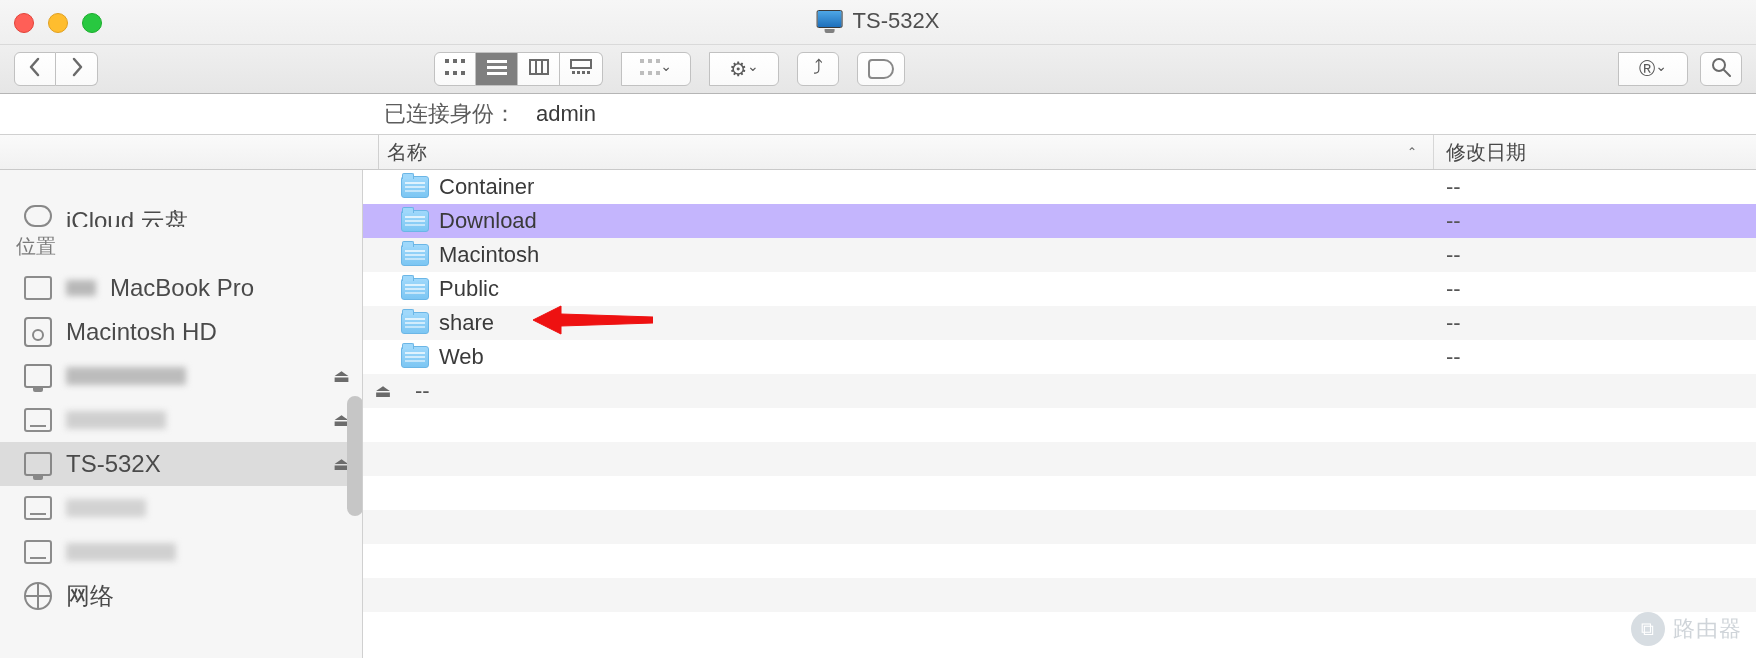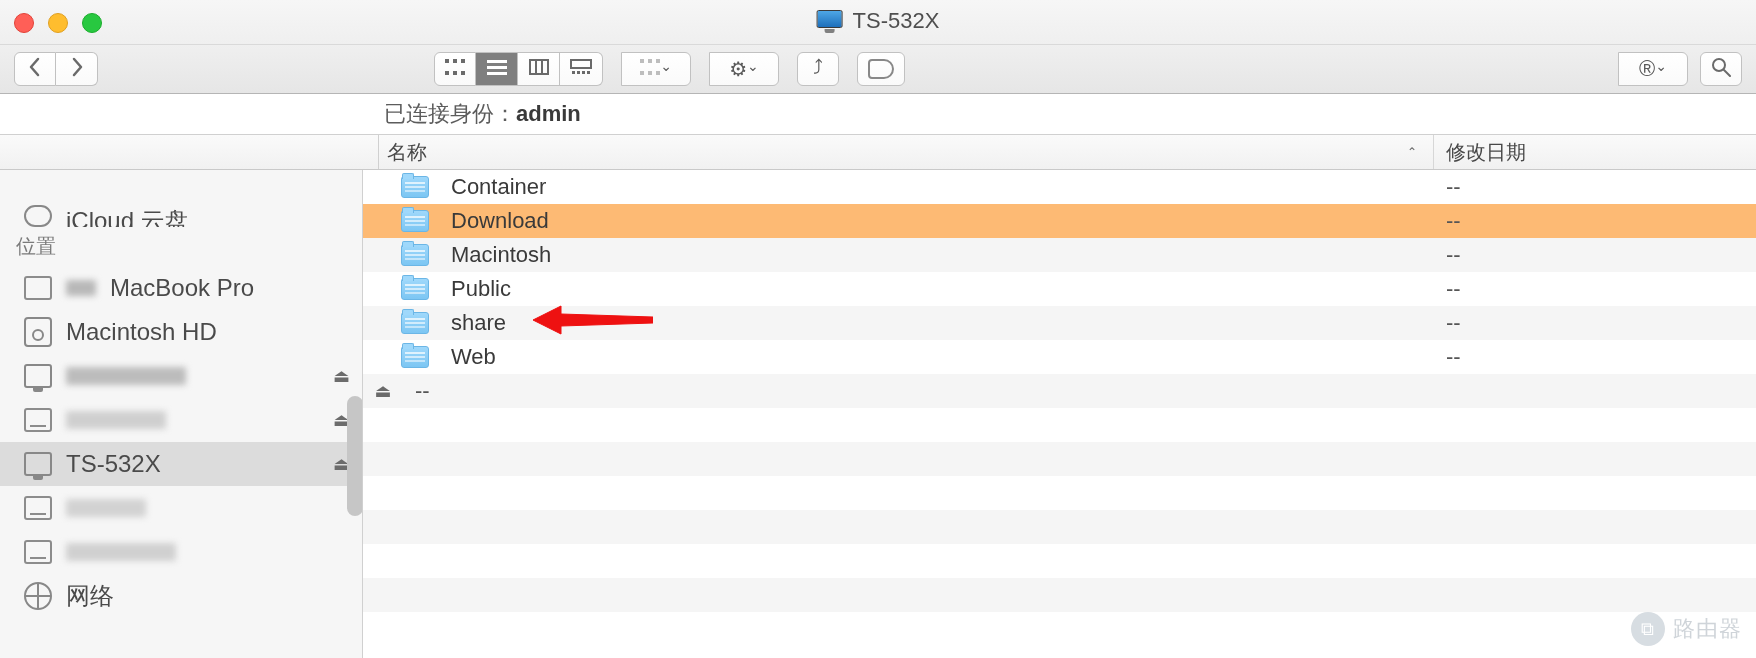--- a/index.html
+++ b/index.html
@@ -107,21 +107,21 @@
   .statusbar {
     height: 40px;
     background:#fff;
     border-bottom:1px solid #d0d0d0;
     padding-left: 384px;
     display:flex;
     align-items:center;
     font-size:22px;
     color:#5c5c5c;
   }
-  .statusbar b{color:#3a3a3a; font-weight:700;}
+  .statusbar b{color:#3a3a3a; font-weight:400;margin-left:20px;}
 
   
   .cols-header {
     height: 34px;
     background:linear-gradient(#fafafa,#f1f1f1);
     border-bottom:1px solid #c9c9c9;
     display:flex;
     font-size:20px;
     color:#484848;
   }
@@ -165,22 +165,22 @@
   .icon-globe{width:24px;height:24px;border:2px solid #888;border-radius:50%;position:relative;}
   .icon-globe::before{content:"";position:absolute;left:50%;top:0;bottom:0;width:2px;background:#888;transform:translateX(-50%);}
   .icon-globe::after{content:"";position:absolute;top:50%;left:0;right:0;height:2px;background:#888;transform:translateY(-50%);}
 
   
   .filelist{ flex:1; background:#fff; position:relative; }
   .file-row{ height:34px; display:flex; align-items:center; font-size:22px; color:#3a3a3a;}
   .file-row:nth-child(odd){ background:#f5f5f5; }
   .file-row:nth-child(even){ background:#ffffff; }
   .file-row:first-child{ background:#ffffff; }
-  .file-row:nth-child(2){ background:#fdba74; }
-  .file-name{ flex:1; display:flex; align-items:center; gap:22px; padding-left:38px;}
+  .file-row:nth-child(2){ background:#c4b5fd; }
+  .file-name{ flex:1; display:flex; align-items:center; gap:10px; padding-left:38px;}
   .file-date{ width:310px; padding-left:12px; color:#555;}
   .file-eject-slot{ width:40px; text-align:center; color:#6a6a6a; font-size:18px;}
   .folder-icon{
     width:26px;height:20px;border-radius:3px;
     background:linear-gradient(#9fd8fb,#7cc6f3);
     border:1px solid #6bb6e6; position:relative;
   }
   .folder-icon::before{content:"";position:absolute;top:-4px;left:0;width:10px;height:5px;background:#9fd8fb;border:1px solid #6bb6e6;border-bottom:none;border-radius:2px 2px 0 0;}
   .folder-icon::after{content:"";position:absolute;left:3px;right:3px;top:5px;height:2px;background:rgba(255,255,255,.7);box-shadow:0 4px 0 rgba(255,255,255,.6),0 8px 0 rgba(255,255,255,.5);}
 

